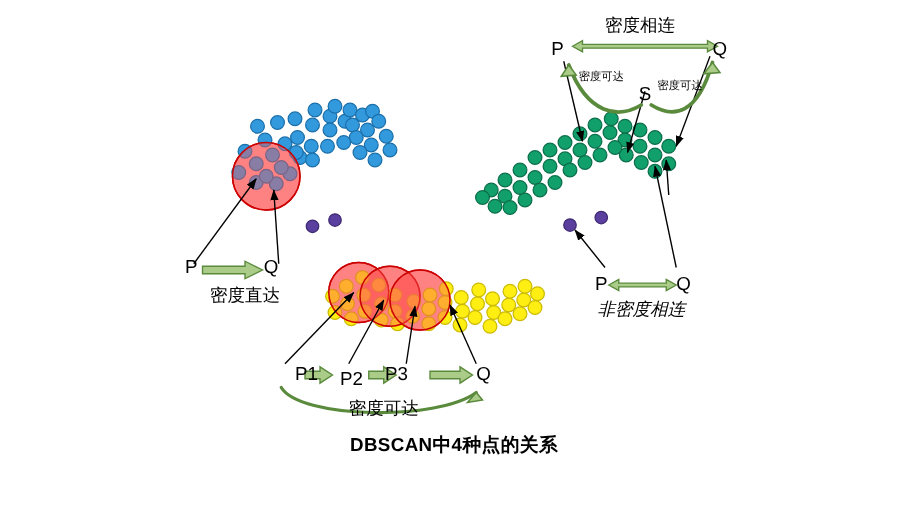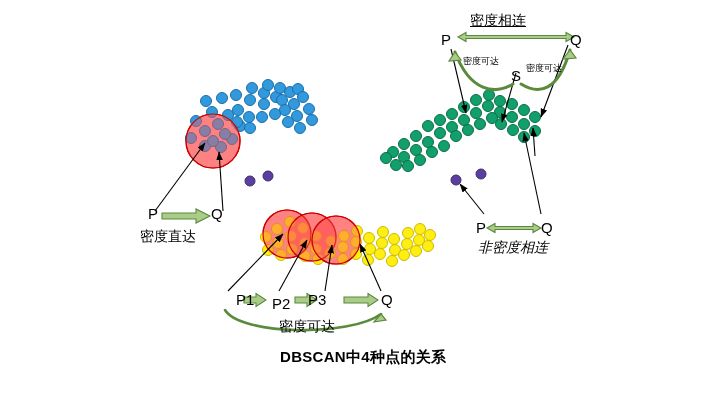--- a/index.html
+++ b/index.html
@@ -264,29 +264,29 @@
       <path d="M570,50 L563,59 L576,58 z" fill="#aacc88" stroke="#5a8a3c" stroke-width="1.2"></path>
     </g>
 
     <g>
       <path d="M487,228 L495,223.5 L495,226.5 L533,226.5 L533,223.5 L541,228 L533,232.5 L533,229.5 L495,229.5 L495,232.5 z" fill="#aacc88" stroke="#5a8a3c" stroke-width="1.1"></path>
     </g>
   </svg>
 
   <div class="lbl lbl-pq" style="left:148px; top:206px;">P</div>
   <div class="lbl lbl-pq" style="left:211px; top:206px;">Q</div>
-  <div class="lbl lbl-cn" style="left:140px; top:229px;">密度直达</div>
+  <div class="lbl lbl-cn" style="left:168px; top:229px;">密度直达</div>
 
   <div class="lbl lbl-pq" style="left:236px; top:292px;">P1</div>
   <div class="lbl lbl-pq" style="left:272px; top:296px;">P2</div>
   <div class="lbl lbl-pq" style="left:308px; top:292px;">P3</div>
   <div class="lbl lbl-pq" style="left:381px; top:292px;">Q</div>
   <div class="lbl lbl-cn" style="left:279px; top:319px;">密度可达</div>
 
-  <div class="lbl lbl-cn" style="left:470px; top:13px;text-decoration:underline;">密度相连</div>
+  <div class="lbl lbl-cn" style="left:484px; top:13px;">密度相连</div>
   <div class="lbl lbl-pq" style="left:441px; top:32px;">P</div>
   <div class="lbl lbl-pq" style="left:570px; top:32px;">Q</div>
   <div class="lbl lbl-pq" style="left:511px; top:68px;">S</div>
   <div class="lbl lbl-cn-sm" style="left:463px; top:57px;">密度可达</div>
   <div class="lbl lbl-cn-sm" style="left:526px; top:64px;">密度可达</div>
 
   <div class="lbl lbl-pq" style="left:476px; top:220px;">P</div>
   <div class="lbl lbl-pq" style="left:541px; top:220px;">Q</div>
   <div class="lbl lbl-cn" style="left:478px; top:240px;font-style:italic;">非密度相连</div>
 

